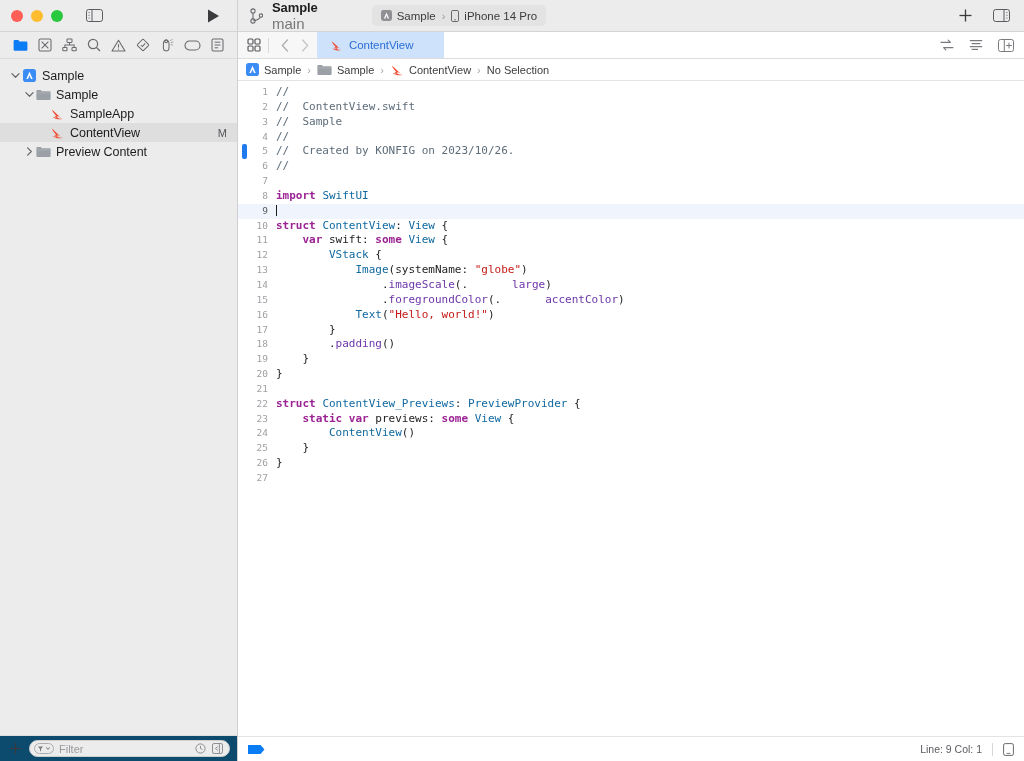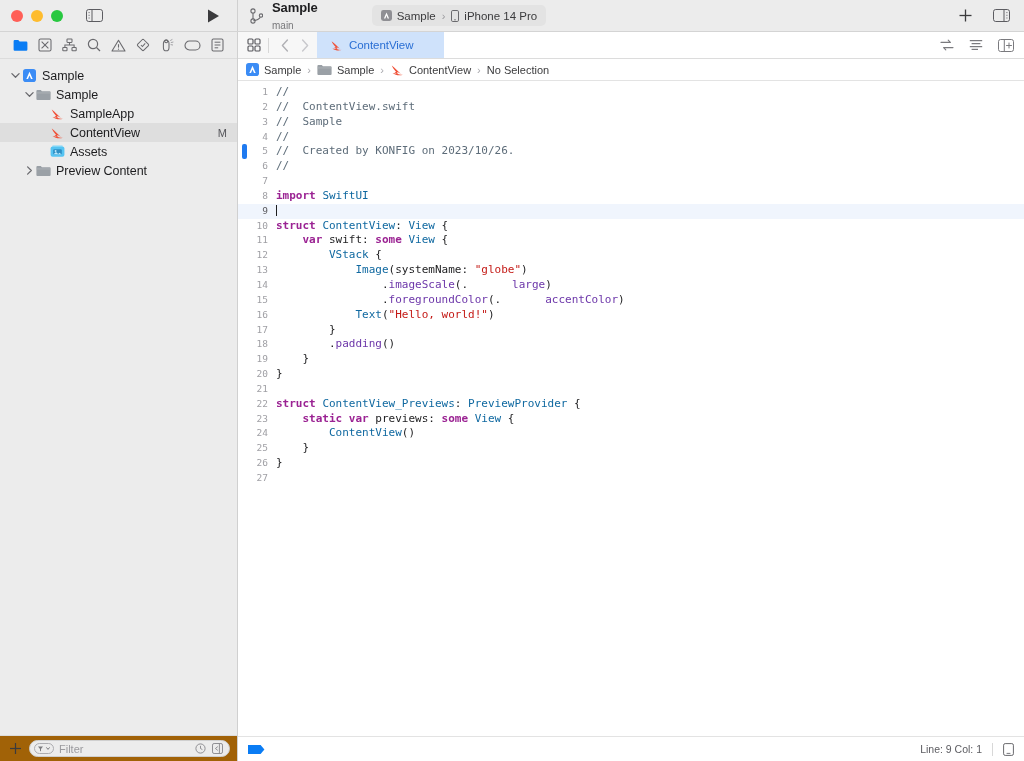--- a/index.html
+++ b/index.html
@@ -50,21 +50,21 @@
     flex: 1;
     display: flex; align-items: center;
     background: #ececec;
     padding: 0 10px 0 12px;
     gap: 0;
   }
   .scheme-group { display: flex; align-items: center; gap: 8px; }
   .branch-icon { width: 14px; height: 16px; display:block; }
   .scheme-text { line-height: 1.05; }
   .scheme-name { font-size: 13px; font-weight: bold; color: #1d1d1f; letter-spacing: -0.1px; }
-  .scheme-branch { font-size: 10px; color: #77777a; margin-top: 1px; }
+  .scheme-branch { font-size: 15px; color: #77777a; margin-top: 1px; }
   .destination {
     margin-left: 54px;
     display: flex; align-items: center; gap: 5px;
     background: #e3e3e3;
     border-radius: 5px;
     padding: 3px 9px;
     height: 21px;
   }
   .dest-chev { color: #9a9a9e; font-size: 11px; margin: 0 1px; }
   .dest-label { font-size: 11.5px; color: #3b3b3d; }
@@ -137,21 +137,21 @@
   .tree-badge { margin-left: auto; font-size: 11px; color: #55555a; font-weight: 500; }
   .ind-0 { padding-left: 9px; }
   .ind-1 { padding-left: 23px; }
   .ind-2 { padding-left: 37px; }
 
   .nav-filterbar {
     height: 26px; flex: 0 0 26px;
     display: flex; align-items: center;
     gap: 7px;
     padding: 0 7px 0 9px;
-    background: #a16207;
+    background: #0c4a6e;
     border-top: 1px solid #dcdcdc;
   }
   .filter-field {
     flex: 1;
     height: 17px;
     border: 1px solid #cfcfcf;
     border-radius: 9px;
     display: flex; align-items: center;
     gap: 5px;
     padding: 0 6px 0 4px;
@@ -461,33 +461,20 @@
           <div class="tree-row ind-2 selected">
             <span class="twisty"></span>
             <span class="tree-icon">
               <svg width="14" height="14" viewBox="0 0 14 14">
                 <path d="M1.8 2.4 C5 4.8 8 8.2 11.4 11.2 C10.1 9.7 6.5 8.2 4.5 9.3 C7.7 11.4 10.9 12.3 12.6 11.4 C11.1 12.8 6 12.9 2.6 10.1 C5.8 11 8.1 10.3 8.1 10.3 C5.8 8.8 2.6 5 1.8 2.4 Z" fill="#f05138"></path>
               </svg>
             </span>
             <span class="tree-label">ContentView</span>
             <span class="tree-badge">M</span>
           </div>
-          <div class="tree-row ind-2">
-            <span class="twisty"></span>
-            <span class="tree-icon">
-              <svg width="15" height="13" viewBox="0 0 15 13">
-                <rect x="0.6" y="1.6" width="13.8" height="10.2" rx="2" fill="#56c4f2"></rect>
-                <rect x="2.2" y="0.5" width="10.6" height="1.6" rx="0.8" fill="#7fd5f7"></rect>
-                <rect x="3.2" y="4.2" width="8.6" height="5.4" rx="1" fill="#2e8fc4"></rect>
-                <circle cx="5.6" cy="6" r="0.95" fill="#bfeafd"></circle>
-                <path d="M3.6 9.3 L6 6.9 L8.1 9 L9.6 7.7 L11.5 9.4 Z" fill="#bfeafd"></path>
-              </svg>
-            </span>
-            <span class="tree-label">Assets</span>
-          </div>
           <div class="tree-row ind-1">
             <span class="twisty">
               <svg width="7" height="9" viewBox="0 0 7 9">
                 <path d="M1.6 0.9 L5.3 4.5 L1.6 8.1" fill="none" stroke="#69696d" stroke-width="1.25" stroke-linecap="round" stroke-linejoin="round"></path>
               </svg>
             </span>
             <span class="tree-icon">
               <svg width="15" height="12" viewBox="0 0 15 12">
                 <path d="M0.4 1.9 A1 1 0 0 1 1.4 0.9 H4.8 L5.9 2.2 H13.6 A1 1 0 0 1 14.6 3.2 V10.1 A1 1 0 0 1 13.6 11.1 H1.4 A1 1 0 0 1 0.4 10.1 Z" fill="#9aa0a6"></path>
                 <path d="M0.4 3.6 H14.6 V4.3 H0.4 Z" fill="#b4b9bd"></path>

